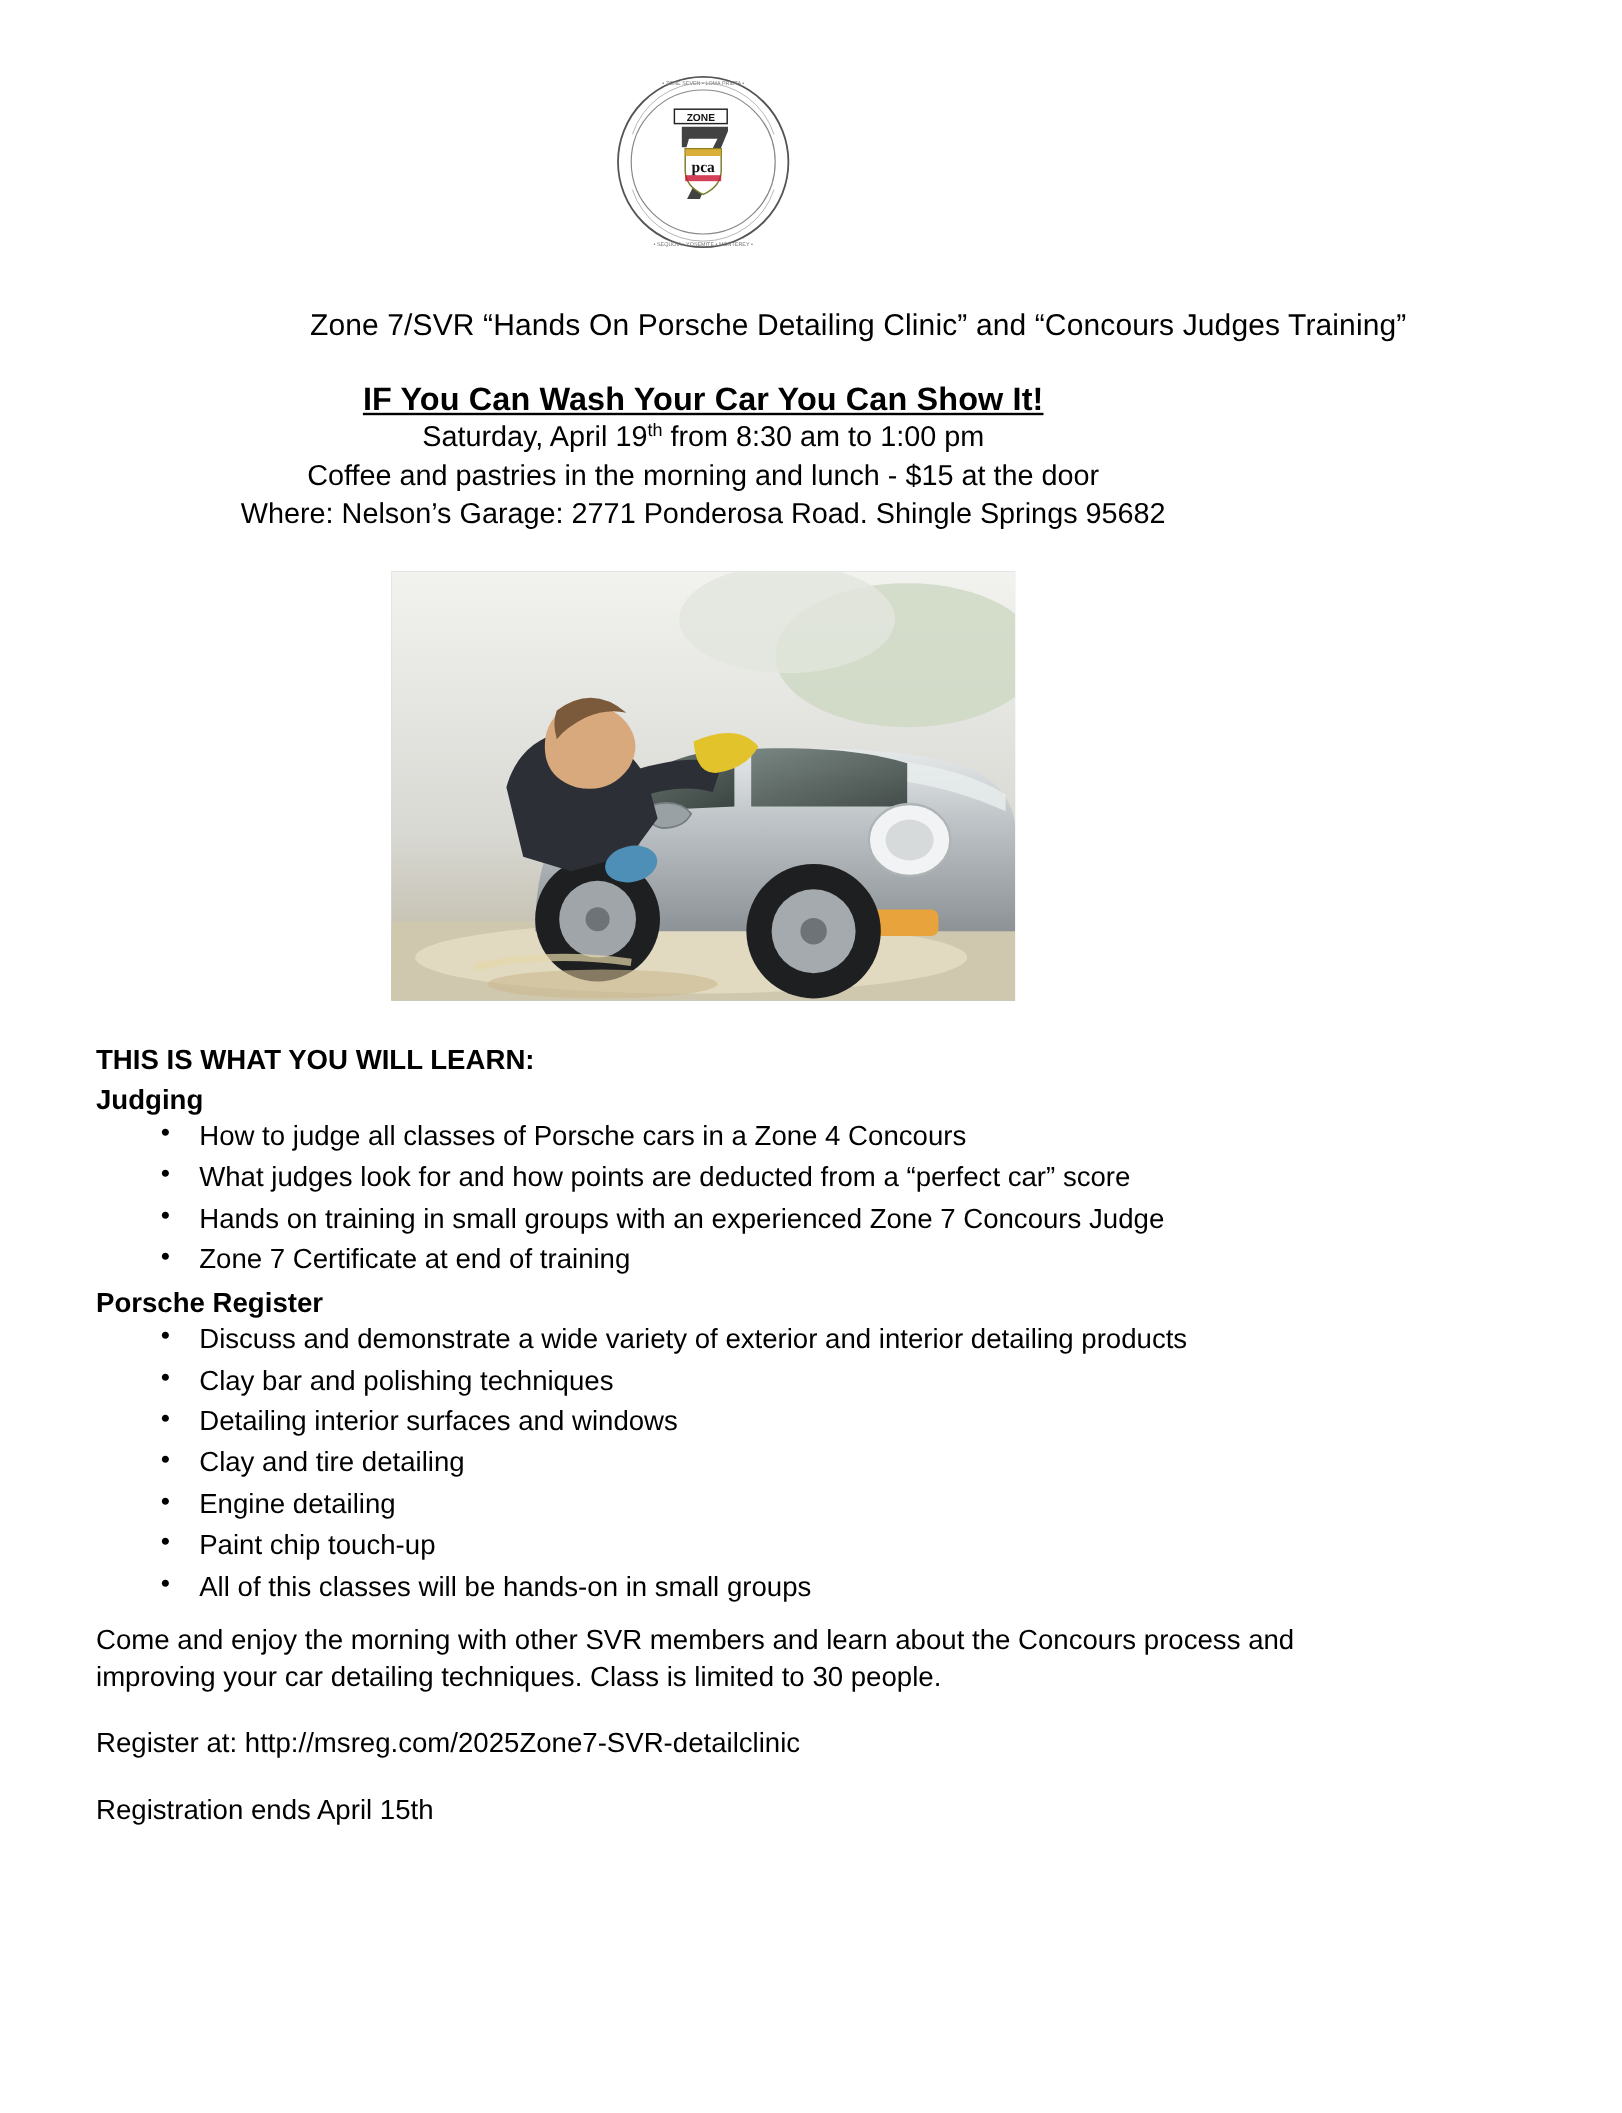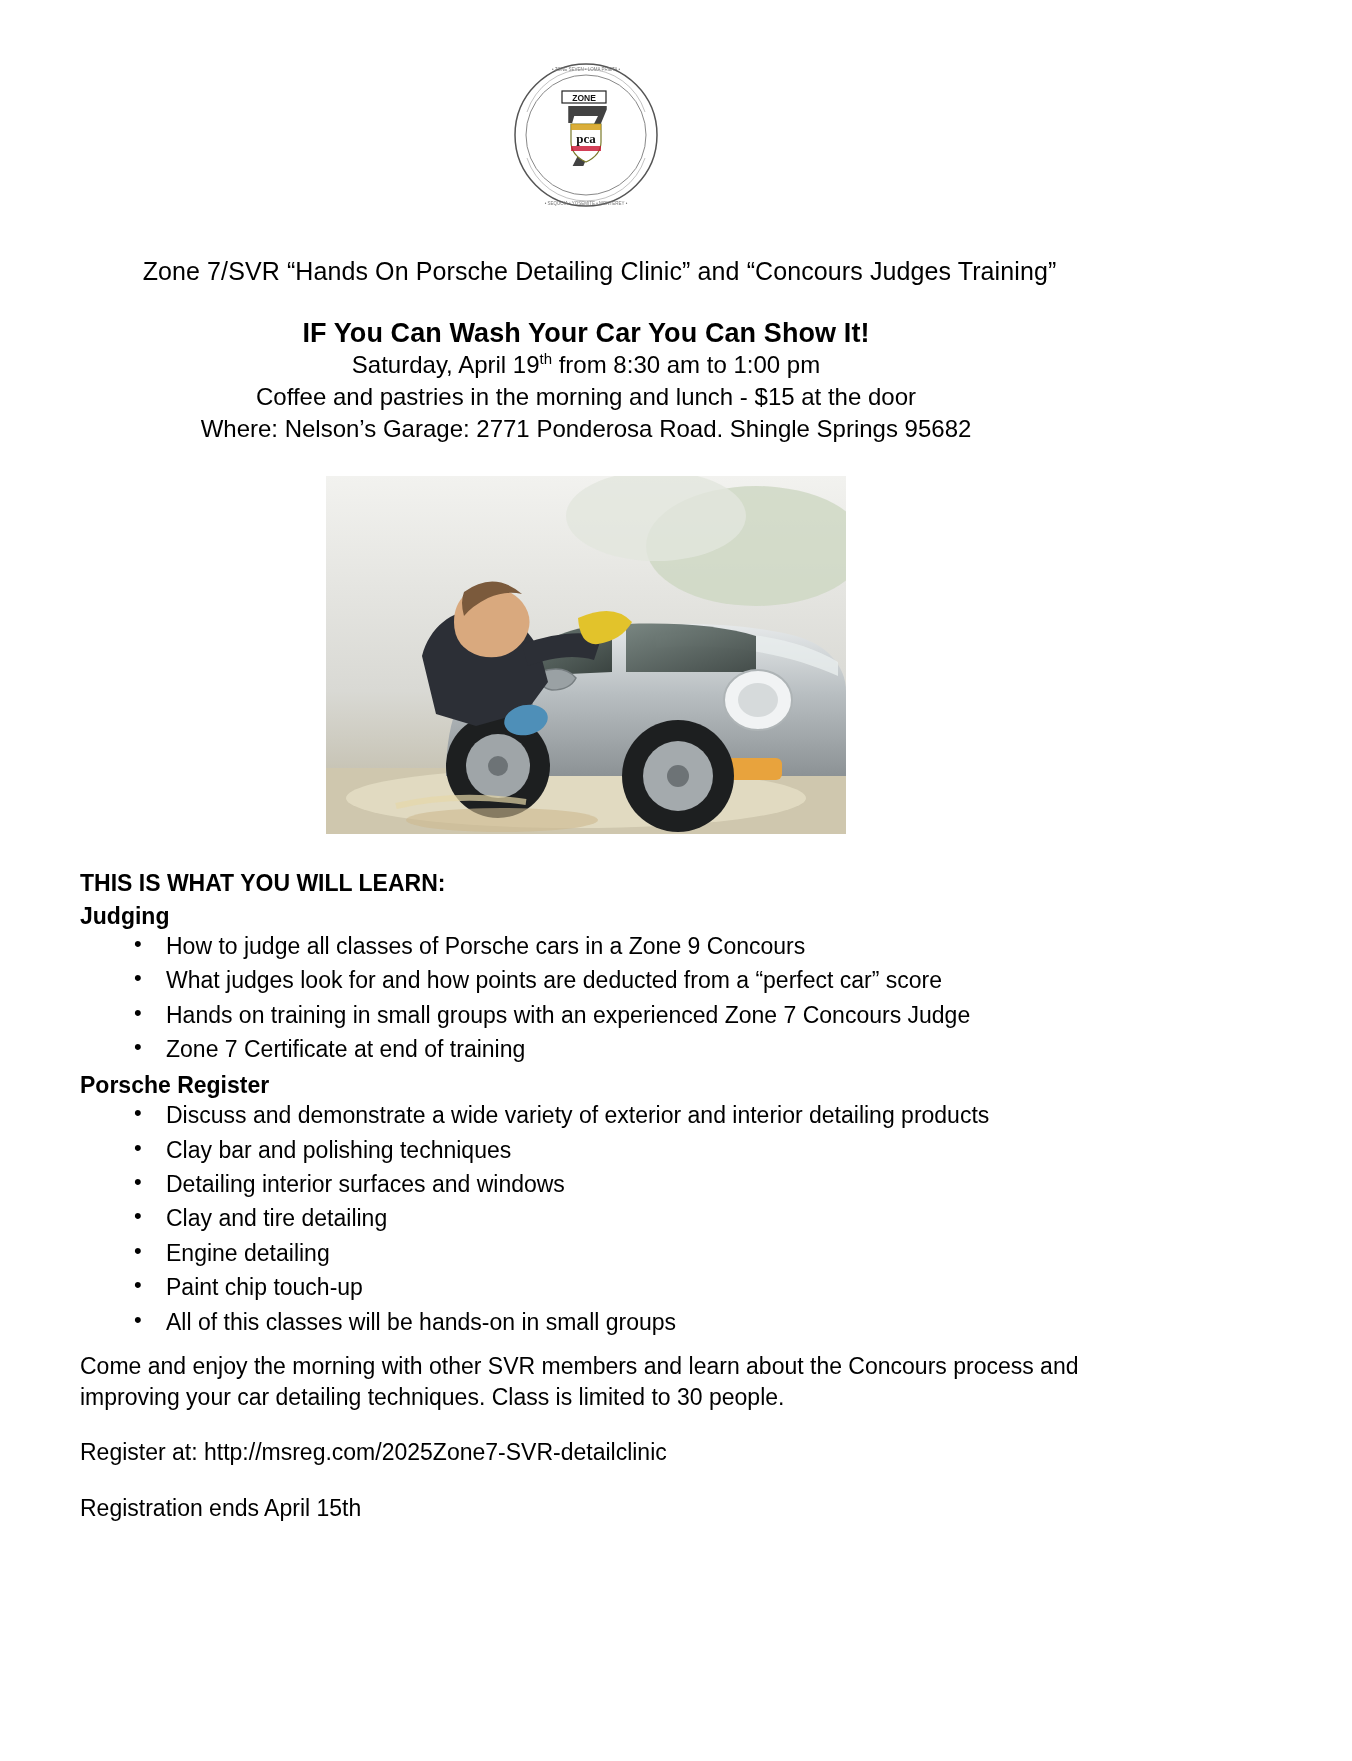--- a/index.html
+++ b/index.html
@@ -32,33 +32,34 @@
   }
   .logo {
     position: relative;
     width: 146px;
     height: 146px;
   }
   .logo svg { display: block; }
 
   
   .title-line {
-    text-align: center;
+    text-align: right;
     font-size: 25px;
     line-height: 1.25;
     margin-top: 48px;
     letter-spacing: 0.1px;
     padding-left: 27px;
   }
   .headline {
     text-align: center;
     font-size: 27px;
     font-weight: bold;
     margin-top: 31px;
     letter-spacing: 0.1px;
+    text-decoration: underline;
   }
   .info-block {
     text-align: center;
     font-size: 24px;
     line-height: 1.32;
   }
   .info-block .sup {
     font-size: 15px;
     vertical-align: super;
   }
@@ -228,21 +229,21 @@
         <path d="M70 330 q60 -14 130 -4" stroke="#e6d7a8" stroke-width="6" fill="none" opacity="0.7"></path>
       </svg>
     </div>
   </div>
 
   <div class="content">
     <div class="sec-title">THIS IS WHAT YOU WILL LEARN:</div>
 
     <div class="sub-title">Judging</div>
     <ul class="bullets">
-      <li>How to judge all classes of Porsche cars in a Zone 9 Concours</li>
+      <li>How to judge all classes of Porsche cars in a Zone 4 Concours</li>
       <li>What judges look for and how points are deducted from a “perfect car” score</li>
       <li>Hands on training in small groups with an experienced Zone 7 Concours Judge</li>
       <li>Zone 7 Certificate at end of training</li>
     </ul>
 
     <div class="sub-title">Porsche Register</div>
     <ul class="bullets">
       <li>Discuss and demonstrate a wide variety of exterior and interior detailing products</li>
       <li>Clay bar and polishing techniques</li>
       <li>Detailing interior surfaces and windows</li>

